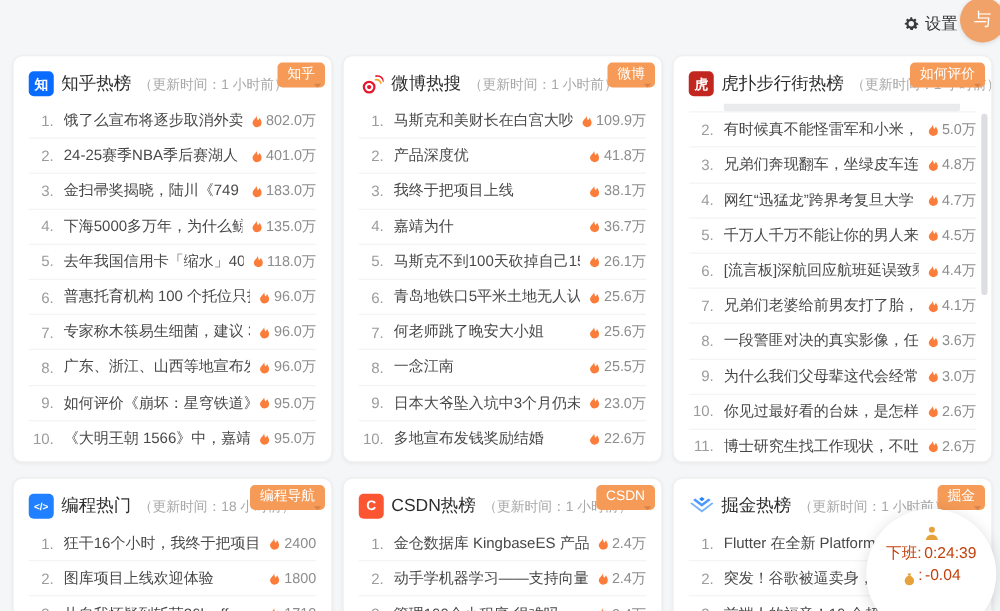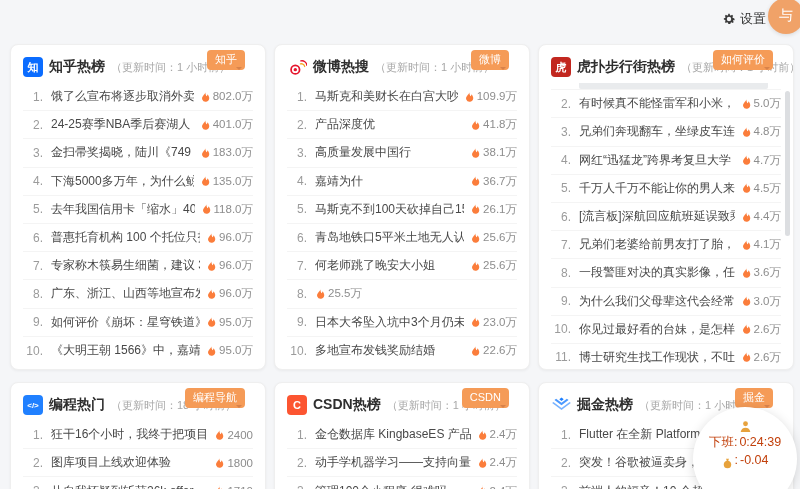--- a/index.html
+++ b/index.html
@@ -35,24 +35,24 @@
     position: relative; padding: 8px 12px 6px;
     overflow: hidden;
   }
   .card-header { display: flex; align-items: center; gap: 6px; height: 28px; }
   .card-icon {
     width: 20px; height: 20px; border-radius: 4px; flex-shrink: 0;
     display: flex; align-items: center; justify-content: center;
     color: #fff; font-weight: bold; font-size: 11px; overflow: hidden;
   }
   .card-icon.flat { background: transparent !important; }
-  .card-title { font-size: 14px; font-weight: bold; color: #2e2e2e; white-space: nowrap; }
+  .card-title { font-size: 14px; font-weight: normal; color: #2e2e2e; white-space: nowrap; }
   .card-update { font-size: 11px; color: #a8a8a8; white-space: nowrap; }
   .card-tag {
-    position: absolute; top: 5px; right: 20px;
+    position: absolute; top: 5px; right: 5px;
     background: var(--accent, #f59b57); color: #fff;
     font-size: 11px; line-height: 1; padding: 4px 8px 5px;
     border-radius: 4px; z-index: 3;
   }
   .card-tag::after {
     content: ""; position: absolute; right: 3px; bottom: -3px;
     border: 3px solid transparent; border-top-color: #d8824a;
   }
   .card-list { margin-top: 2px; }
   .card-list.scrolled { height: 288px; overflow: hidden; position: relative; }
@@ -269,21 +269,21 @@
             <span class="icon-wrap">
               <svg width="10" height="12" viewBox="0 0 12 14">
                 <path d="M6.4.2c.5 2.9-1.8 4.1-3 5.8-.9 1.3-1.2 2.5-.7 3.9a4.35 4.35 0 0 0 8.4-1.4c.1-2-1.1-3.2-1.8-4.9-.4 1.1-1 1.8-1.8 2.4C6.9 4.6 6.2 2.6 6.4.2z" fill="#fb7d3b"></path>
               </svg>
             </span>
             <span>41.8万</span>
           </span>
         </div>
         <div class="row">
           <span class="rank">3.</span>
-          <span class="row-title">高质量发展中国行</span>
+          <span class="row-title">我终于把项目上线</span>
           <span class="heat">
             <span class="icon-wrap">
               <svg width="10" height="12" viewBox="0 0 12 14">
                 <path d="M6.4.2c.5 2.9-1.8 4.1-3 5.8-.9 1.3-1.2 2.5-.7 3.9a4.35 4.35 0 0 0 8.4-1.4c.1-2-1.1-3.2-1.8-4.9-.4 1.1-1 1.8-1.8 2.4C6.9 4.6 6.2 2.6 6.4.2z" fill="#fb7d3b"></path>
               </svg>
             </span>
             <span>38.1万</span>
           </span>
         </div>
         <div class="row">
@@ -329,20 +329,21 @@
             <span class="icon-wrap">
               <svg width="10" height="12" viewBox="0 0 12 14">
                 <path d="M6.4.2c.5 2.9-1.8 4.1-3 5.8-.9 1.3-1.2 2.5-.7 3.9a4.35 4.35 0 0 0 8.4-1.4c.1-2-1.1-3.2-1.8-4.9-.4 1.1-1 1.8-1.8 2.4C6.9 4.6 6.2 2.6 6.4.2z" fill="#fb7d3b"></path>
               </svg>
             </span>
             <span>25.6万</span>
           </span>
         </div>
         <div class="row">
           <span class="rank">8.</span>
+          <span class="row-title">一念江南</span>
           <span class="heat">
             <span class="icon-wrap">
               <svg width="10" height="12" viewBox="0 0 12 14">
                 <path d="M6.4.2c.5 2.9-1.8 4.1-3 5.8-.9 1.3-1.2 2.5-.7 3.9a4.35 4.35 0 0 0 8.4-1.4c.1-2-1.1-3.2-1.8-4.9-.4 1.1-1 1.8-1.8 2.4C6.9 4.6 6.2 2.6 6.4.2z" fill="#fb7d3b"></path>
               </svg>
             </span>
             <span>25.5万</span>
           </span>
         </div>
         <div class="row">

